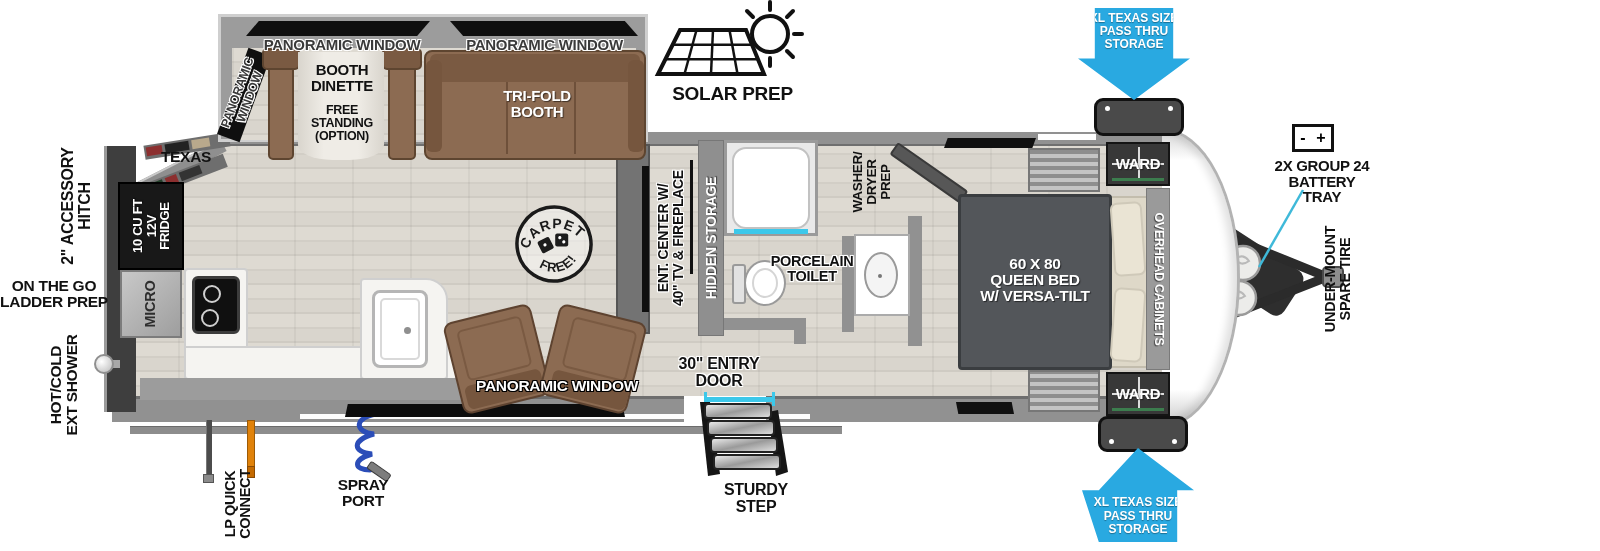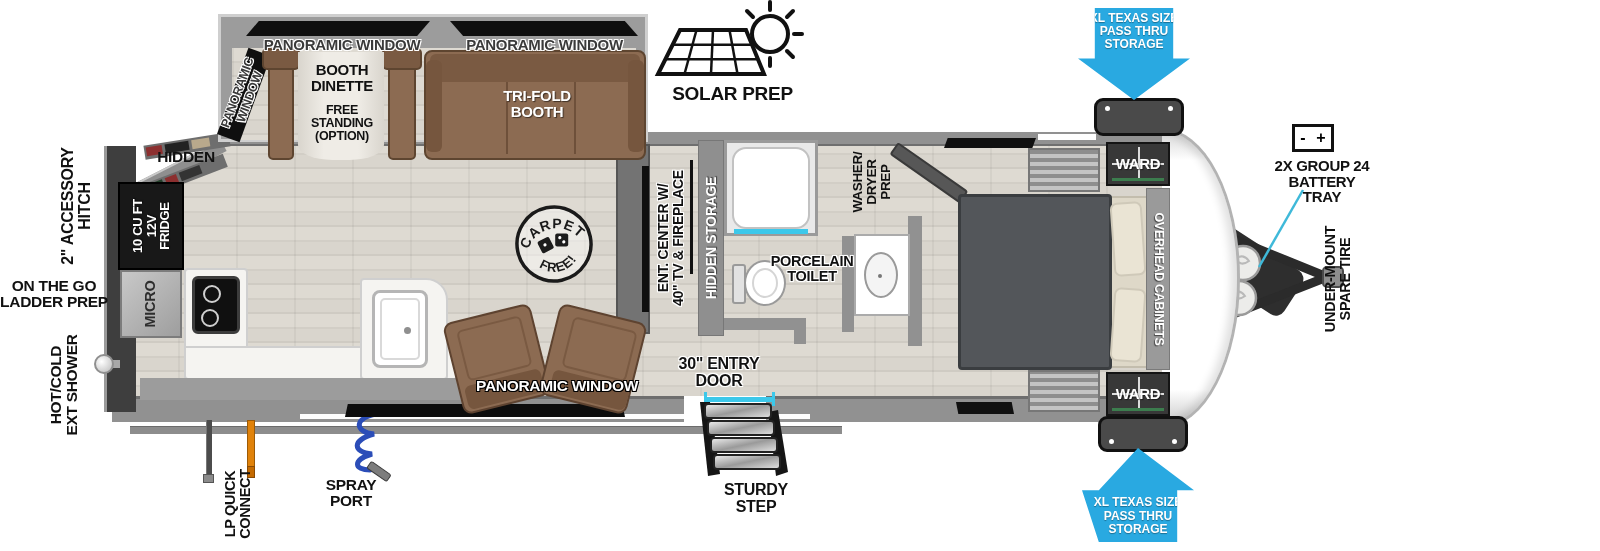--- a/index.html
+++ b/index.html
@@ -153,21 +153,21 @@
     <span style="background:#8c2f2f;width:16px;height:9px;display:block;"></span>
     <span style="background:#222;width:24px;height:9px;display:block;"></span>
     <span style="background:#b9a98c;width:18px;height:9px;display:block;"></span>
   </div>
   <div class="abs" style="left:146px;top:168px;width:82px;height:14px;background:#6e6e6e;transform:rotate(-21deg);z-index:5;
               display:flex;gap:3px;padding:2px;">
     <span style="background:#24402a;width:14px;height:9px;display:block;"></span>
     <span style="background:#8c2f2f;width:12px;height:9px;display:block;"></span>
     <span style="background:#333;width:22px;height:9px;display:block;"></span>
   </div>
-  <div class="lbl" style="left:138px;top:149px;width:96px;font-size:15.5px;">HIDDEN</div>
+  <div class="lbl" style="left:138px;top:149px;width:96px;font-size:15.5px;">TEXAS</div>
 
   <div class="abs" style="left:118px;top:182px;width:66px;height:88px;background:#181818;border:2px solid #000;z-index:5;"></div>
   <div class="lbl wht vlbl" style="left:151px;top:226px;width:86px;font-size:13px;">10 CU FT
 12V
 FRIDGE</div>
 
   <div class="abs" style="left:120px;top:270px;width:62px;height:68px;background:linear-gradient(135deg,#c8c8c8,#9e9e9e);border:2px solid #7c7c7c;z-index:5;"></div>
   <div class="lbl vlbl" style="left:151px;top:304px;width:70px;font-size:14.5px;color:#2e2e2e;">MICRO</div>
 
   <div class="abs" style="left:184px;top:268px;width:64px;height:112px;background:#f5f4f1;border:2px solid #cfcfcf;border-radius:4px;z-index:5;"></div>
@@ -245,20 +245,23 @@
   </div>
 
   <div class="lbl vlbl" style="left:872px;top:182px;width:96px;font-size:13.5px;">WASHER/
 DRYER
 PREP</div>
   <div class="abs" style="left:898px;top:142px;width:86px;height:15px;background:#575757;border:2px solid #3a3a3a;border-radius:3px;
               transform:rotate(35deg);transform-origin:left top;z-index:6;"></div>
 
   <div class="abs" style="left:1096px;top:196px;width:52px;height:172px;background:#ded8c8;border:2px solid #c3bdad;z-index:5;"></div>
   <div class="abs" style="left:958px;top:194px;width:154px;height:176px;background:#53565a;border:3px solid #3a3d40;border-radius:4px;z-index:6;"></div>
+  <div class="lbl wht" style="left:958px;top:256px;width:154px;font-size:15.5px;z-index:61;">60 X  80
+QUEEN BED
+W/ VERSA-TILT</div>
   <div class="abs" style="left:1112px;top:202px;width:32px;height:74px;background:#eae4d4;border:2px solid #cfc9b9;border-radius:7px;transform:rotate(-4deg);z-index:7;"></div>
   <div class="abs" style="left:1112px;top:288px;width:32px;height:74px;background:#eae4d4;border:2px solid #cfc9b9;border-radius:7px;transform:rotate(4deg);z-index:7;"></div>
 
   <div class="abs" style="left:1028px;top:148px;width:72px;height:44px;border:2px solid #777;z-index:5;
               background:repeating-linear-gradient(0deg,#c4c4c4 0 4px,#8e8e8e 4px 8px);"></div>
   <div class="abs" style="left:1028px;top:370px;width:72px;height:42px;border:2px solid #777;z-index:5;
               background:repeating-linear-gradient(0deg,#c4c4c4 0 4px,#8e8e8e 4px 8px);"></div>
 
   <div class="abs" style="left:1106px;top:142px;width:64px;height:44px;background:#383838;border:2px solid #141414;z-index:7;">
     <span class="abs" style="left:4px;top:19px;right:4px;height:2px;background:#ddd;display:block;"></span>
@@ -313,16 +316,16 @@
   <div class="abs" style="left:110px;top:360px;width:10px;height:8px;background:#a8a8a8;z-index:5;"></div>
 
   <div class="lbl vlbl" style="left:77px;top:206px;width:132px;font-size:16px;">2" ACCESSORY
 HITCH</div>
   <div class="lbl" style="left:-2px;top:278px;width:112px;font-size:15.5px;">ON THE GO
 LADDER PREP</div>
   <div class="lbl vlbl" style="left:64px;top:385px;width:126px;font-size:15.5px;">HOT/COLD
 EXT SHOWER</div>
   <div class="lbl vlbl" style="left:238px;top:504px;width:96px;font-size:14.5px;">LP QUICK
 CONNECT</div>
-  <div class="lbl" style="left:310px;top:477px;width:82px;font-size:15.5px;">SPRAY
+  <div class="lbl" style="left:322px;top:477px;width:82px;font-size:15.5px;">SPRAY
 PORT</div>
 
 </div>
 
 </body></html>

